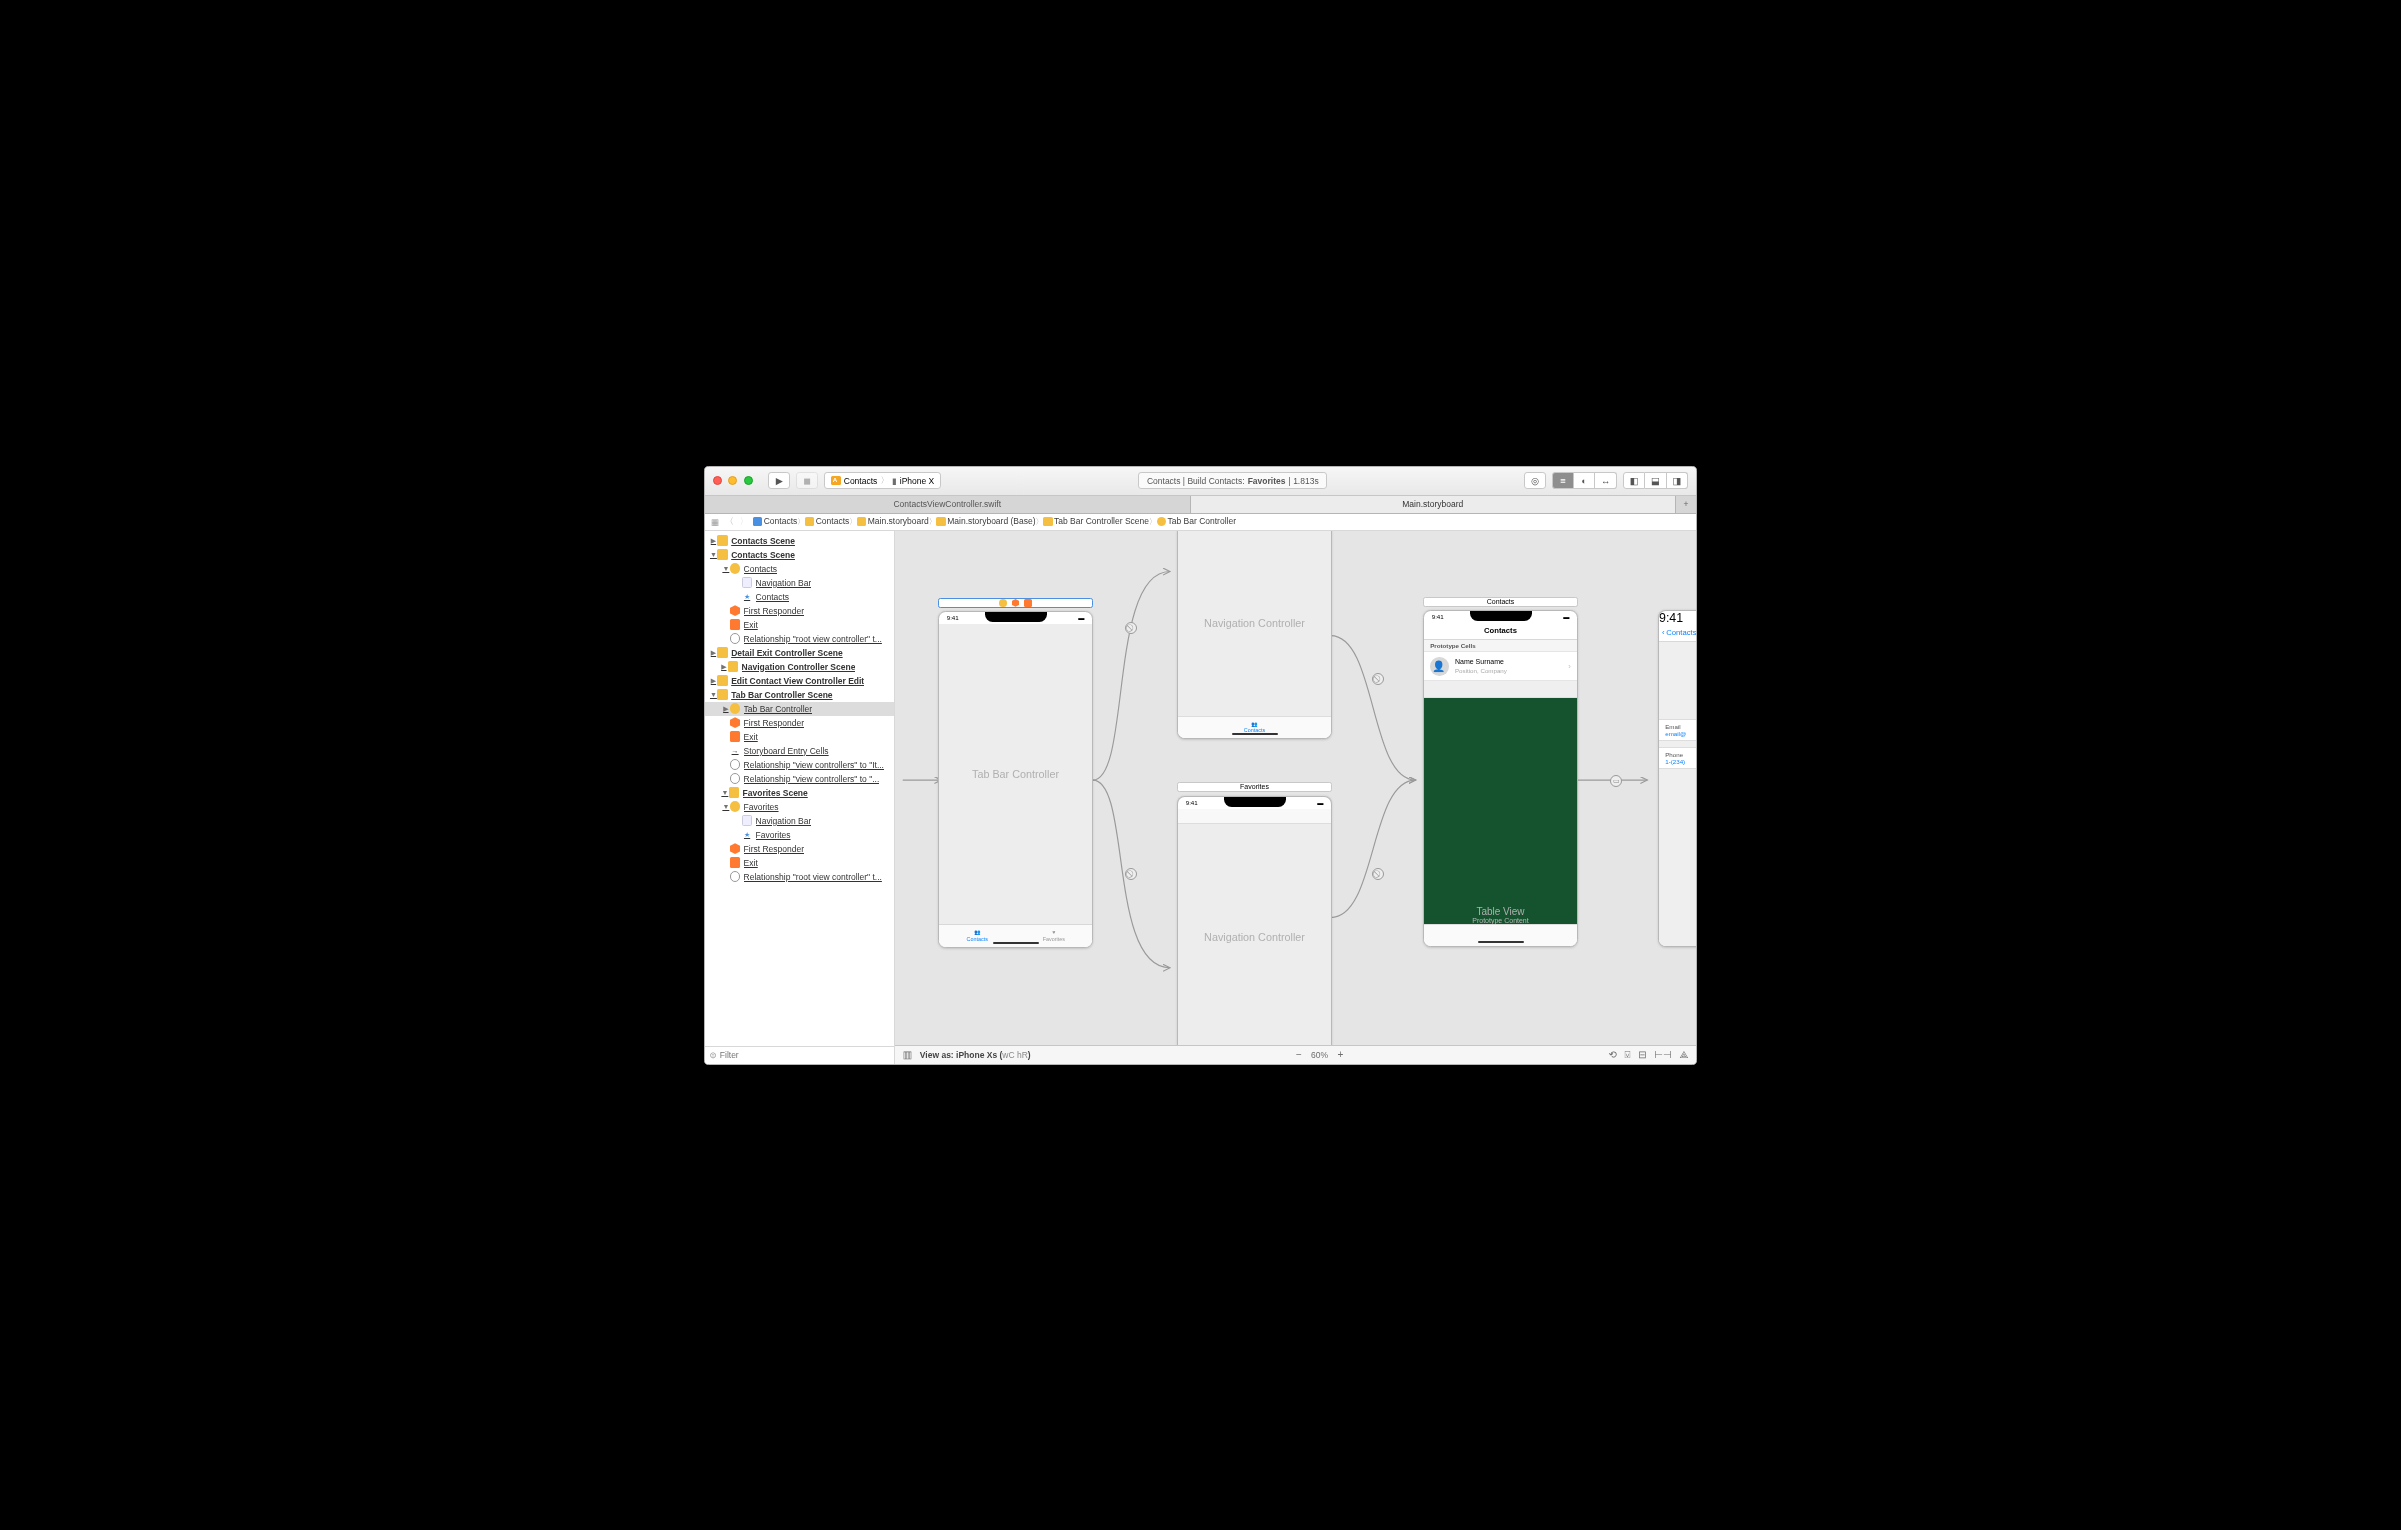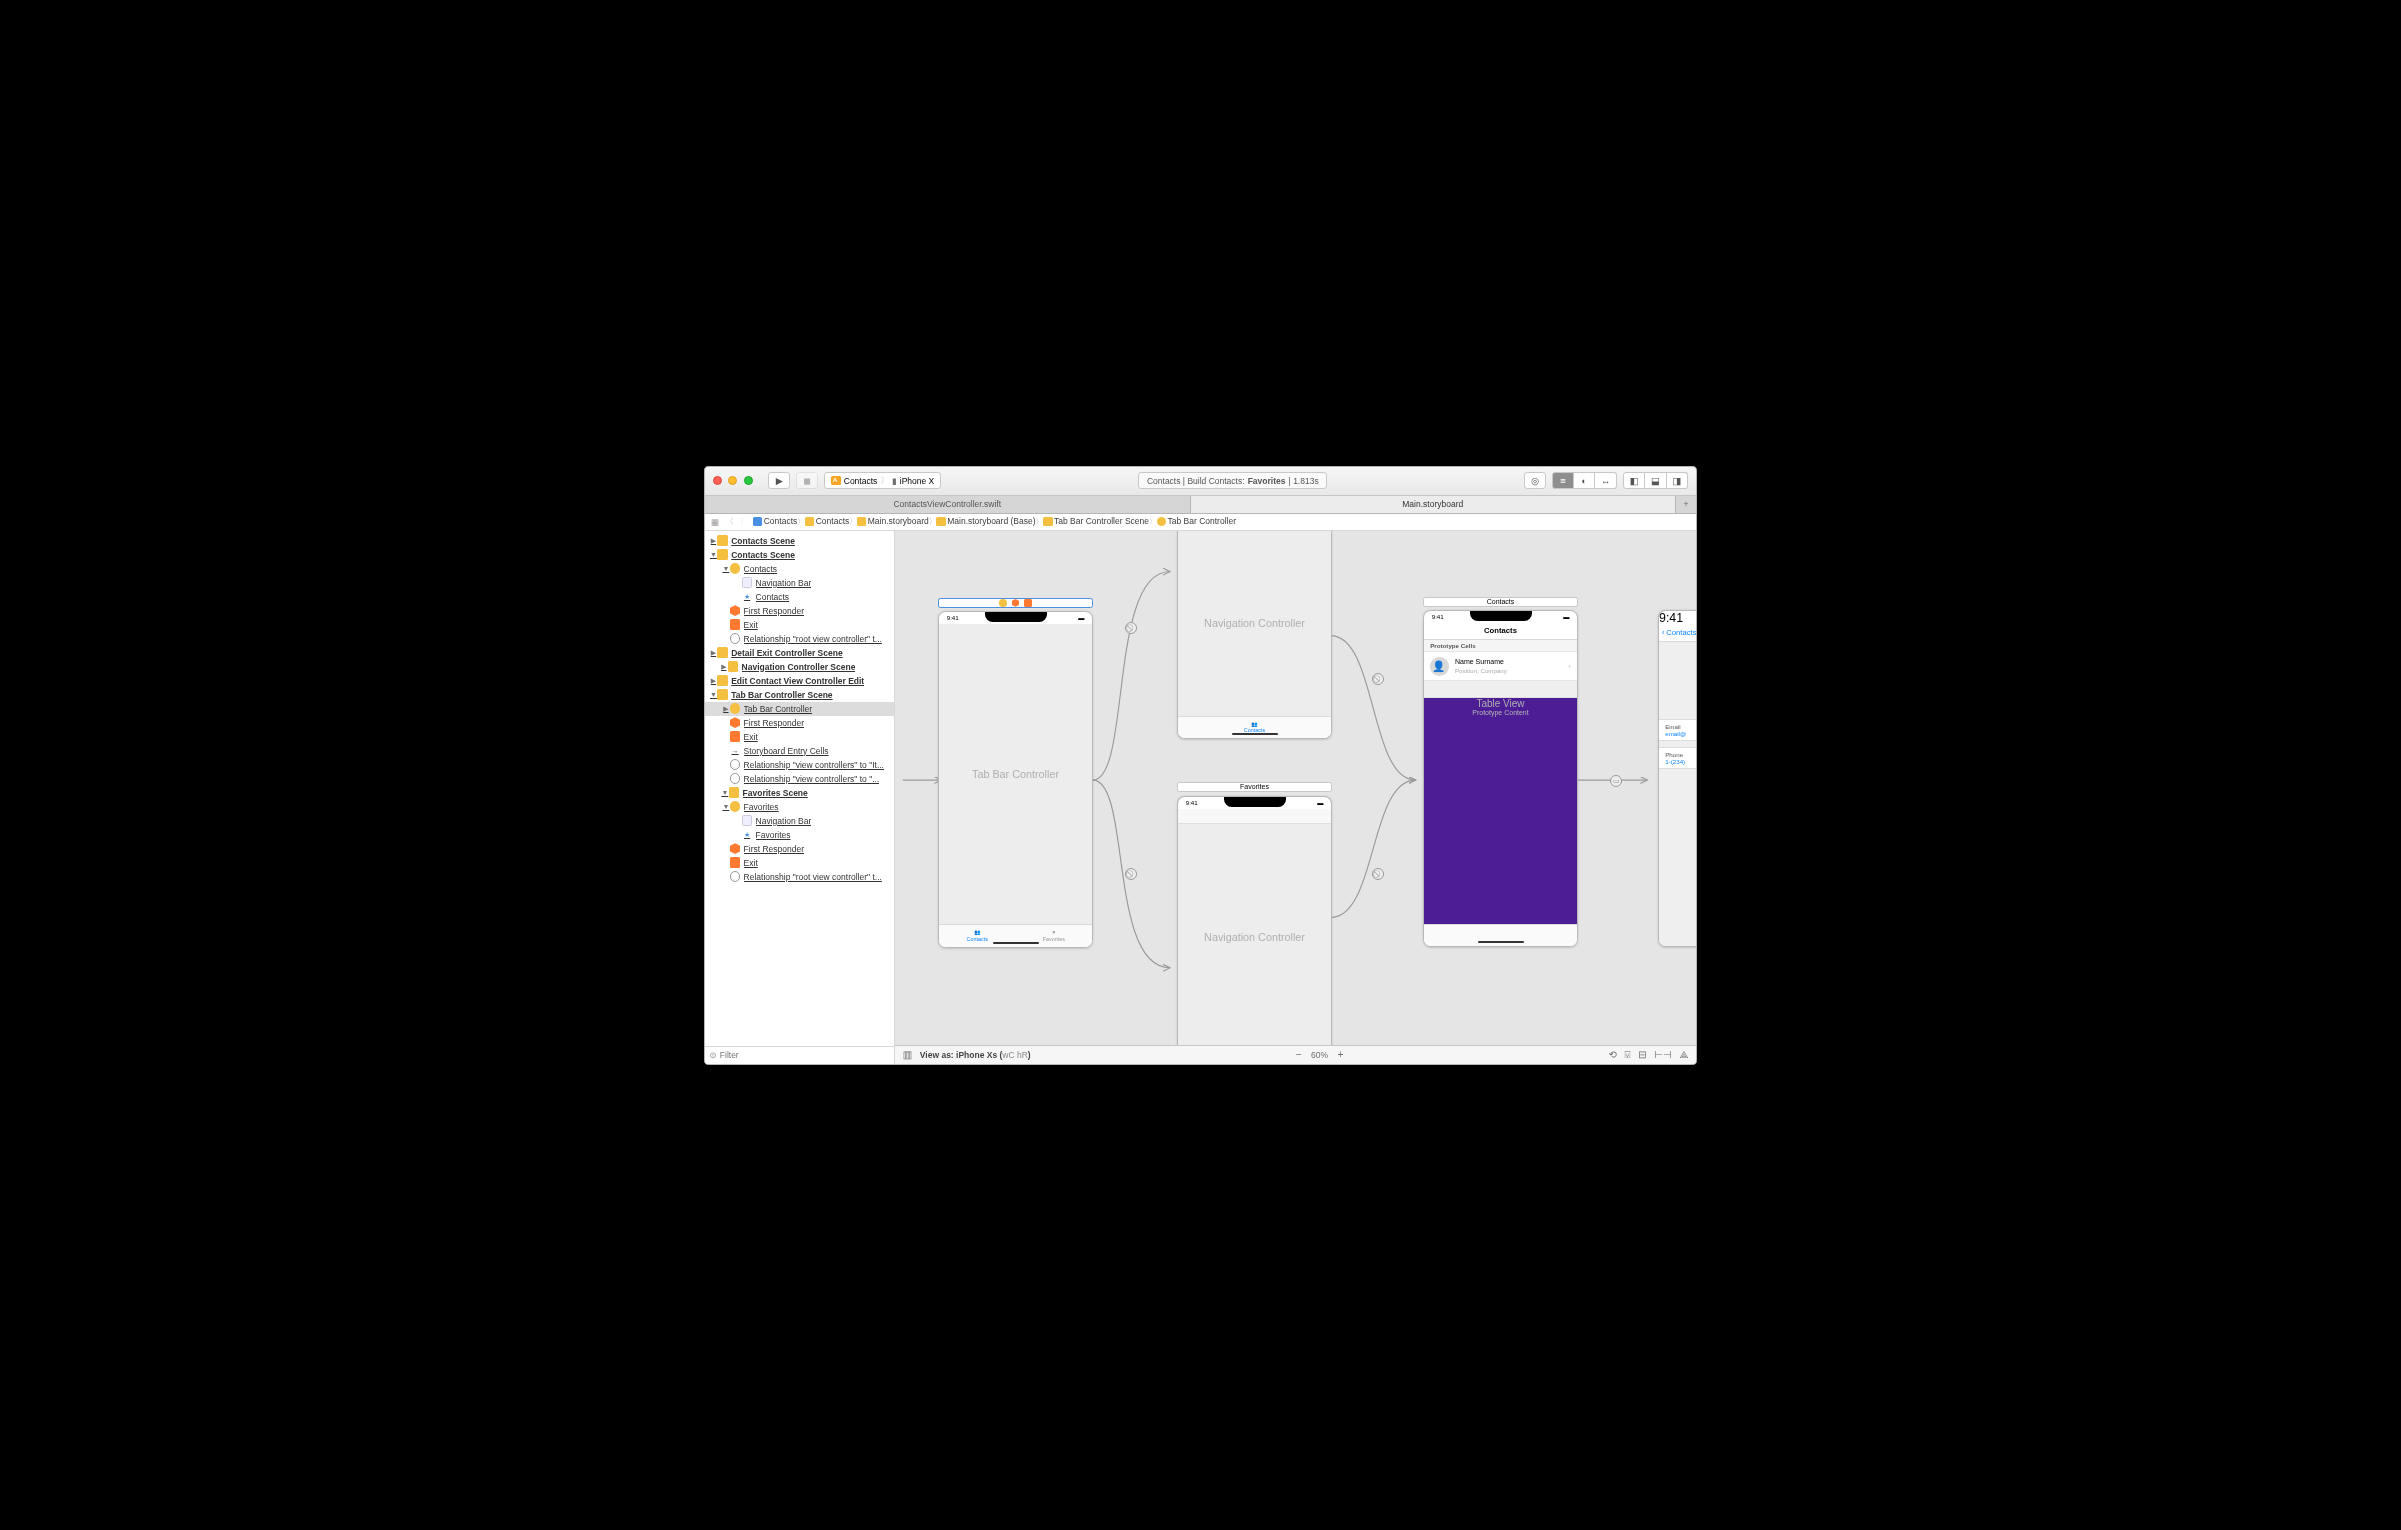--- a/index.html
+++ b/index.html
@@ -399,21 +399,21 @@
         <div class="section-hdr">Prototype Cells</div>
         <div class="proto-cell">
           <div class="av">👤</div>
           <div class="txt">
             <div>Name Surname</div>
             <div class="sub">Position, Company</div>
           </div>
           <div class="chev">›</div>
         </div>
         <div style="height:17px;background:#efefef;border-bottom:0.8px solid #e0e0e0"></div>
-        <div style="flex:1;background:#4c1d95;display:flex;flex-direction:column;align-items:center;justify-content:flex-start">
+        <div style="flex:1;background:#14532d;display:flex;flex-direction:column;align-items:center;justify-content:flex-end">
           <span class="gray-placeholder" style="font-size:10px">Table View</span>
           <span style="color:#b8b8b8;font-size:7px">Prototype Content</span>
         </div>
         <div style="height:21.7px;border-top:0.8px solid #ddd;background:#fafafa"></div>
         <div class="home-ind"></div>
       </div>
 
       <div class="detail-phone" style="left:763px;top:79px;width:41px;height:337px;border-right:none;display:flex;flex-direction:column">
         <div class="notch" style="width:23px;left:auto;right:0;transform:none;border-radius:0 0 0 7.7px"></div>
         <div class="sb"><span>9:41</span></div>

